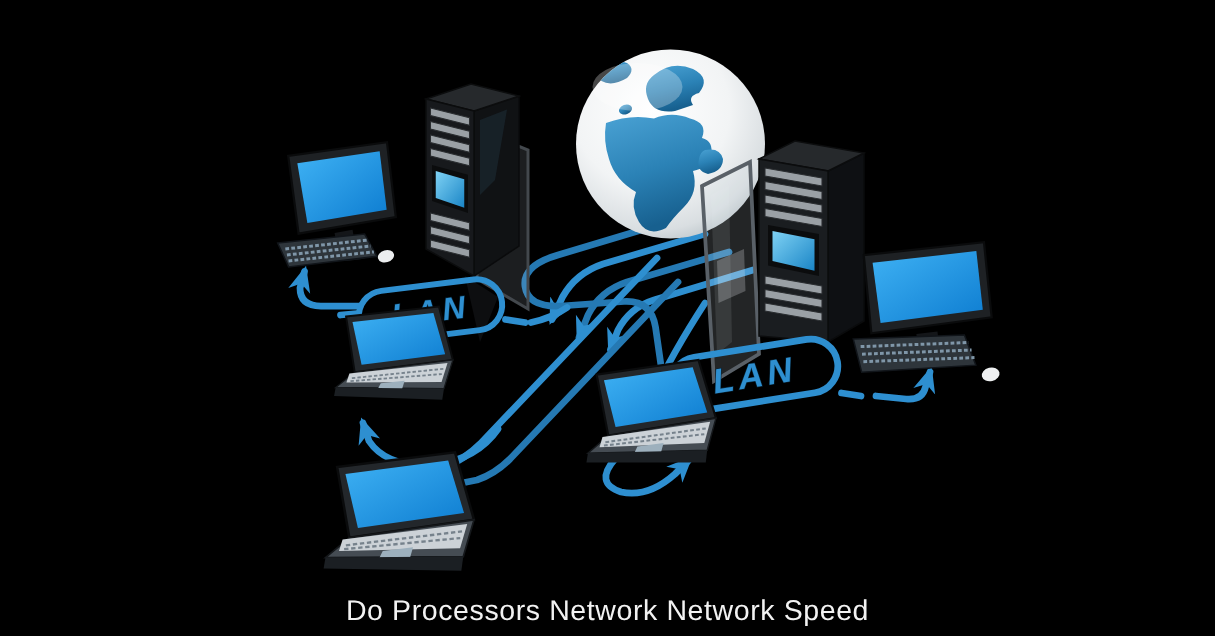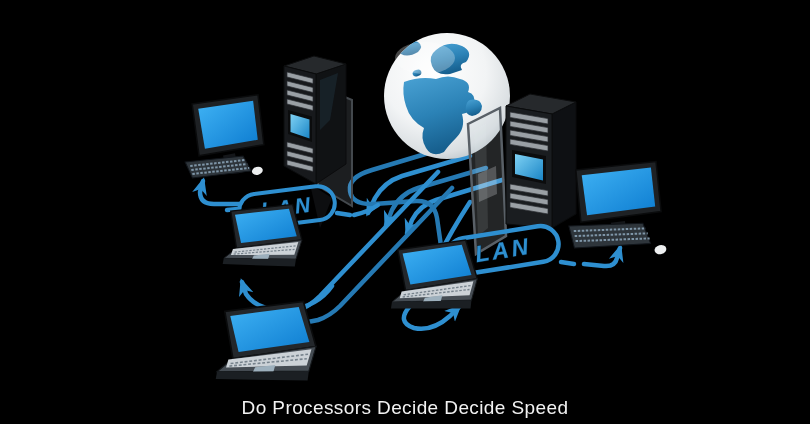--- a/index.html
+++ b/index.html
@@ -188,14 +188,14 @@
     <use href="#laptop-shape"></use>
   </g>
   <g transform="translate(390,240) scale(0.97)">
     <use href="#laptop-shape"></use>
   </g>
   <g transform="translate(216,300) rotate(1) scale(1.12)">
     <use href="#laptop-shape"></use>
   </g>
 </svg>
 
-<div class="caption">Do Processors Decide Decide Speed</div>
+<div class="caption">Do Processors Network Network Speed</div>
 </div>
 
 </body></html>

